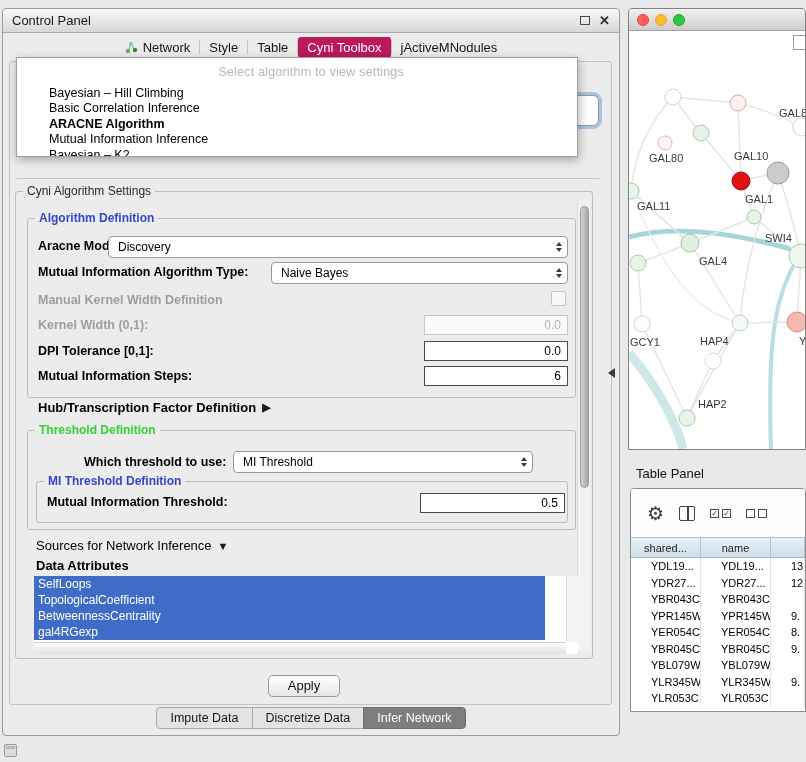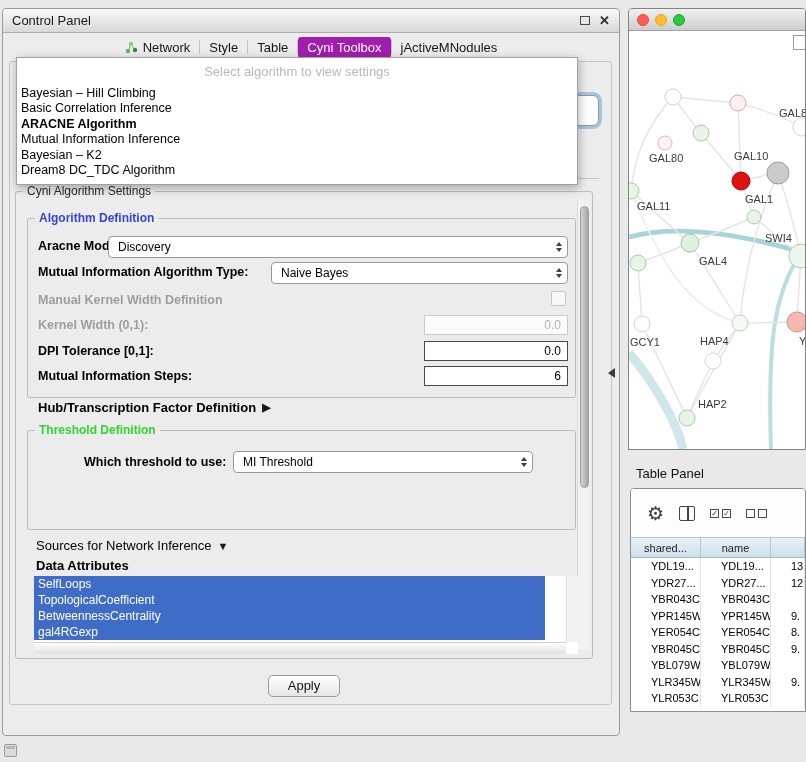--- a/index.html
+++ b/index.html
@@ -19,38 +19,38 @@
     border-bottom:1px solid #adadad; border-radius:4px 4px 0 0;
     display:flex; align-items:center; padding:0 9px; font-size:13px; color:#1a1a1a;
   }
   .float-btn { margin-left:auto; width:10px; height:9px; border:1.5px solid #4a4a4a; background:transparent; }
   .close-btn { margin-left:9px; font-size:13px; font-weight:bold; color:#2e2e2e; line-height:1; }
   .tabs {
     position:absolute; left:0; top:26px; right:0; height:24px;
     display:flex; justify-content:center; align-items:center; font-size:13px; color:#141414;
   }
   .tab { padding:3px 9px; display:flex; align-items:center; gap:5px; white-space:nowrap; }
-  .tab.selected { background:#a21caf; color:#fcfcfc; border-radius:3px; }
+  .tab.selected { background:#be185d; color:#fcfcfc; border-radius:3px; }
   .tabsep { width:1px; height:14px; background:#c2c2c2; }
   .content-frame {
     position:absolute; left:6px; top:52px; width:603px; height:644px;
     border:1px solid #c4c4c4; border-radius:3px;
   }
   
   .algo-combo {
     position:absolute; left:20px; top:86px; width:576px; height:31px; z-index:2;
     background:#fdfdfd; border:1px solid #999; border-radius:6px;
     box-shadow:0 0 0 3px rgba(122,168,222,.6);
   }
   .hidden-line { position:absolute; left:14px; top:169px; width:582px; height:1px; background:#c6c6c6; z-index:1; }
   
   .dropdown {
-    position:absolute; left:13px; top:48px; width:562px; height:128px; z-index:30;
+    position:absolute; left:13px; top:48px; width:562px; height:100px; z-index:30;
     background:#fff; border:1px solid #a0a0a0; box-shadow:1px 3px 9px rgba(0,0,0,.3);
-    padding-top:3px; overflow:hidden;
+    padding-top:3px; overflow:hidden;padding-left:28px;
   }
   .dd-placeholder { height:25px; line-height:21px; text-align:center; color:#b9b9b9; font-size:13px; }
   .dd-item { font-size:12.5px; line-height:15.4px; padding-left:4px; color:#000; white-space:nowrap; }
   .dd-item.bold { font-weight:bold; }
   
   .group { position:absolute; border:1px solid #bdbdbd; border-radius:3px; }
   .legend {
     position:absolute; top:-8px; left:7px; background:#ececec; padding:0 4px;
     font-size:12px; color:#2c2c2c; white-space:nowrap;
   }
@@ -257,20 +257,25 @@
 
         <div class="lbl" style="left:56px; top:24px;">Which threshold to use:</div>
         <div class="combo" style="left:205px; top:20px; width:300px; height:22px;">
           <span>MI Threshold</span>
           <span class="arrows">
               <span class="tri-up"></span>
               <span class="tri-down"></span>
             </span>
         </div>
 
+        <div class="group" style="left:8px; top:50px; width:532px; height:42px;">
+          <span class="legend blue" style="background:#ececec;">MI Threshold Definition</span>
+          <div class="lbl" style="left:10px; top:13px;">Mutual Information Threshold:</div>
+          <div class="tfield" style="left:383px; top:11px; width:145px; height:20px;">0.5</div>
+        </div>
       </div>
 
       <div class="section-row" style="left:20px; top:346px; font-weight:normal;">
         <span>Sources for Network Inference</span>
         <span class="arrow">▼</span>
       </div>
       <div class="lbl" style="left:20px; top:366px; font-size:13px;">Data Attributes</div>
 
       <div class="attr-list">
         <div>
@@ -279,20 +284,25 @@
             <div class="attr-item">BetweennessCentrality</div>
             <div class="attr-item">gal4RGexp</div>
           </div>
         <div class="attr-vscroll"></div>
         <div class="attr-hscroll"></div>
       </div>
     </div>
 
     <div class="apply-btn">Apply</div>
 
+    <div class="bottom-tabs">
+      <div class="btab">Impute Data</div>
+      <div class="btab">Discretize Data</div>
+      <div class="btab selected">Infer Network</div>
+    </div>
   </div>
 
   <div class="splitter-arrow"></div>
 
   <div id="netwin">
     <div class="net-titlebar">
       <span class="tl red"></span>
       <span class="tl yellow"></span>
       <span class="tl green"></span>
     </div>

